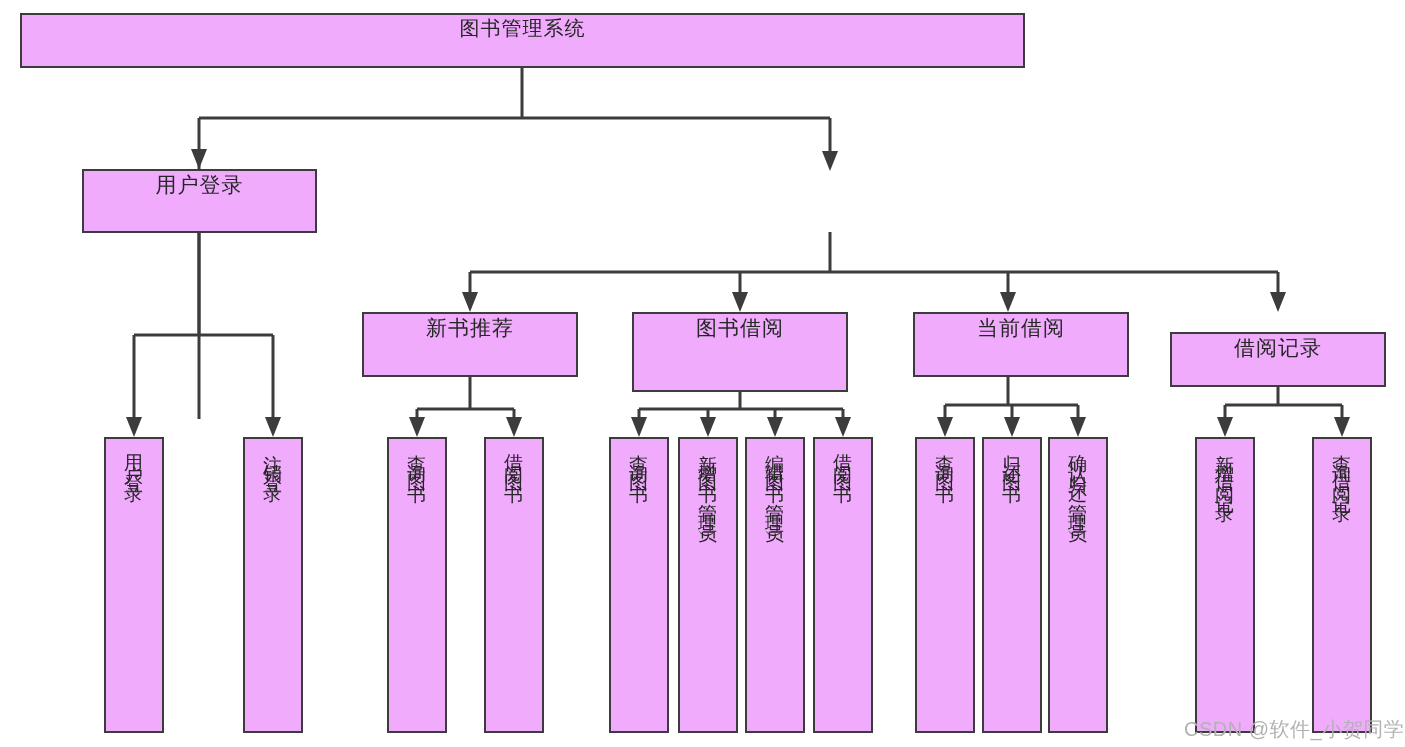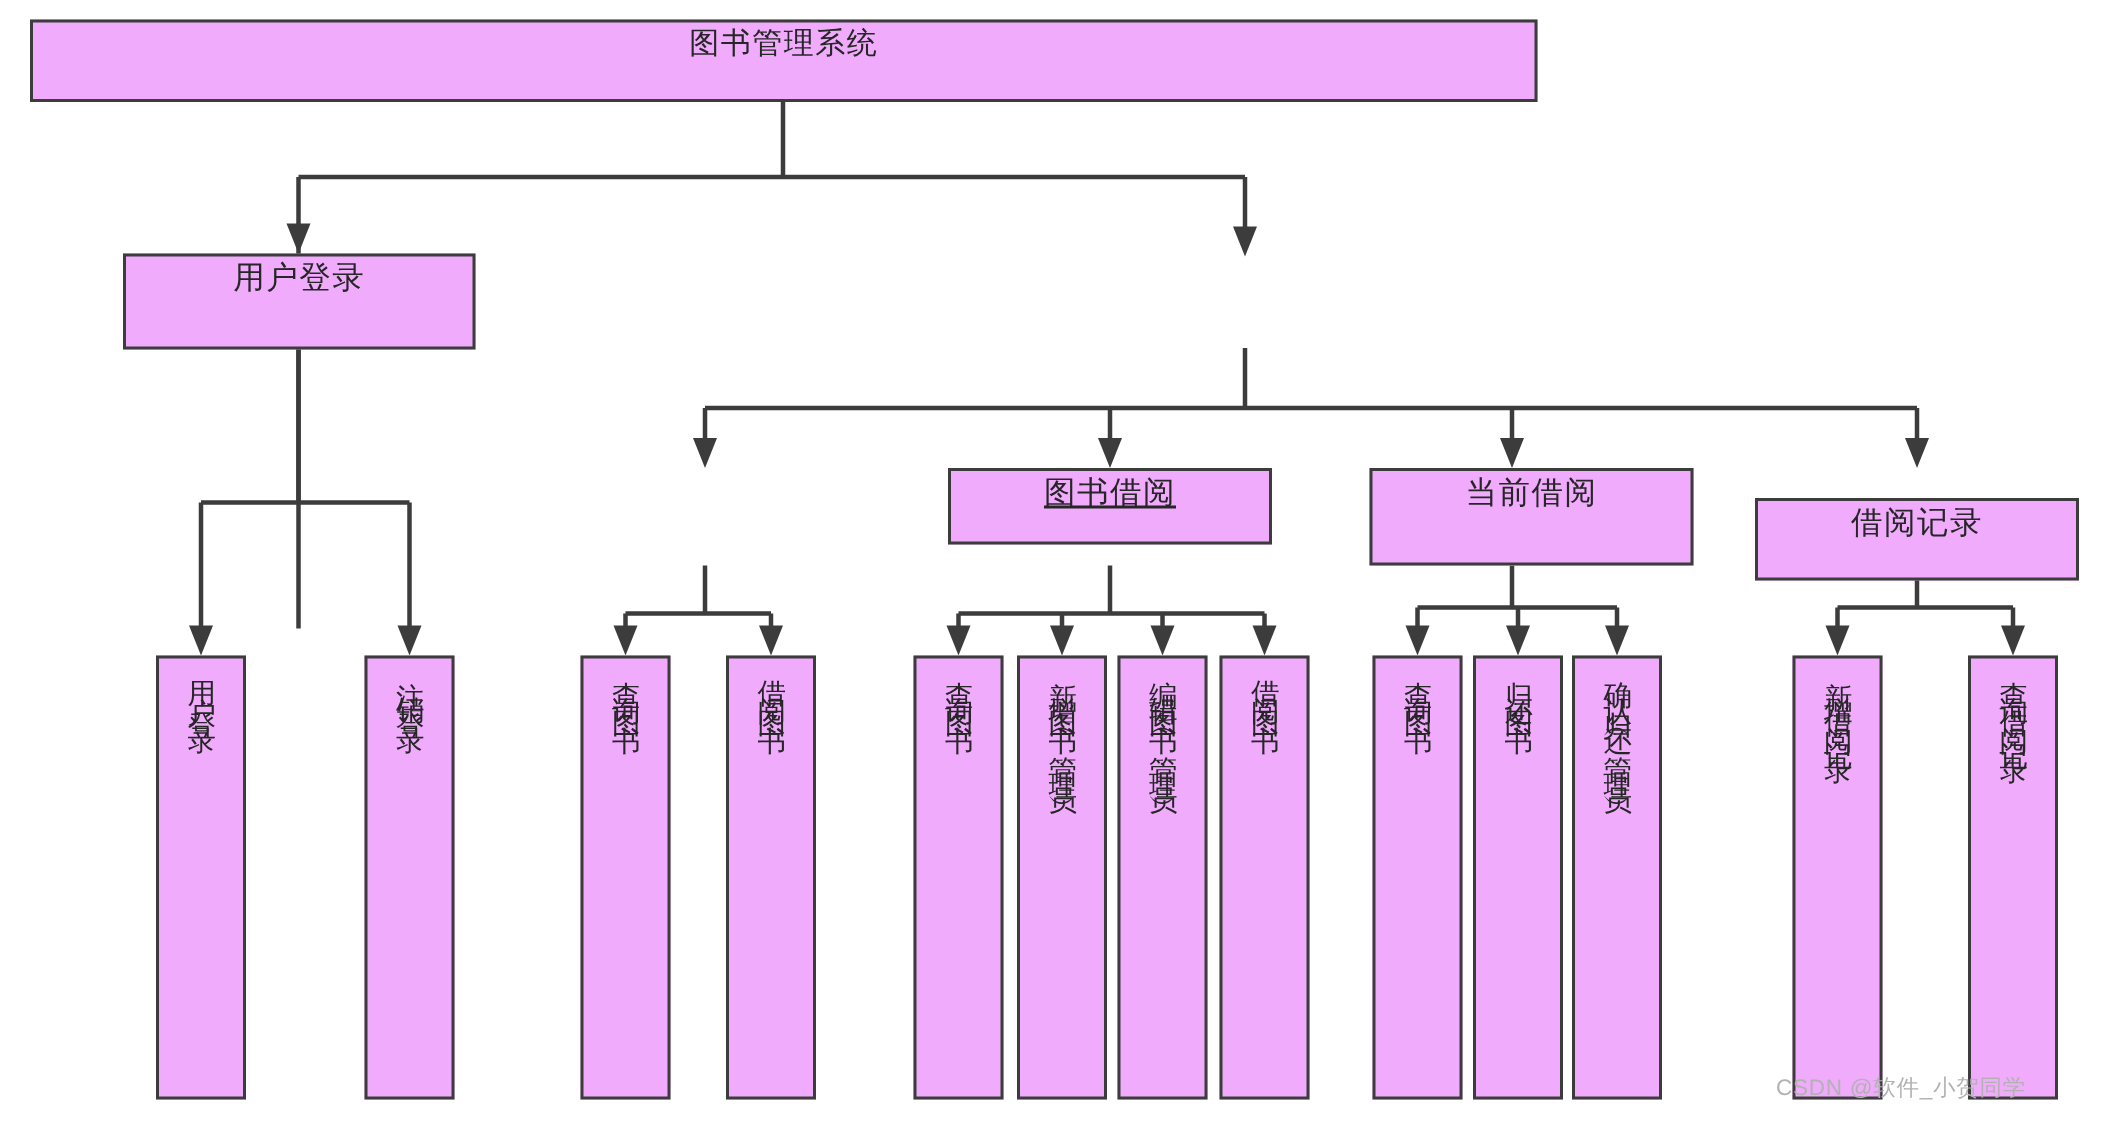--- a/index.html
+++ b/index.html
@@ -34,21 +34,21 @@
     text-orientation: mixed;
     font-size: 19px;
     letter-spacing: 10px;
     line-height: 1;
     white-space: nowrap;
   }
   .watermark {
     position: absolute;
     left: 1184px;
     top: 716px;
-    font-size: 15px;
+    font-size: 20px;
     color: #b2b2b2;
     letter-spacing: 0.5px;
     z-index: 5;
     white-space: nowrap;
   }
 </style>
 </head>
 <body>
 
 <div class="stage">
@@ -97,21 +97,24 @@
   </svg>
 
   <div class="node root" style="left:20px; top:13px; width:1005px; height:55px;">
     <span>图书管理系统</span>
   </div>
 
   <div class="node h" style="left:82px; top:169px; width:235px; height:64px;">
     <span>用户登录</span>
   </div>
 
-  <div class="node h" style="left:632px; top:312px; width:216px; height:51px;text-decoration:underline;">
+  <div class="node h" style="left:362px; top:312px; width:216px; height:65px;">
+    <span>新书推荐</span>
+  </div>
+  <div class="node h" style="left:632px; top:312px; width:216px; height:80px;">
     <span>图书借阅</span>
   </div>
   <div class="node h" style="left:900px; top:312px; width:216px; height:65px;margin-left:13px;">
     <span>当前借阅</span>
   </div>
   <div class="node h" style="left:1170px; top:312px; width:216px; height:55px;margin-top:20px;">
     <span>借阅记录</span>
   </div>
 
   <div class="node leaf" style="left:104px; top:437px; width:60px; height:296px;">

